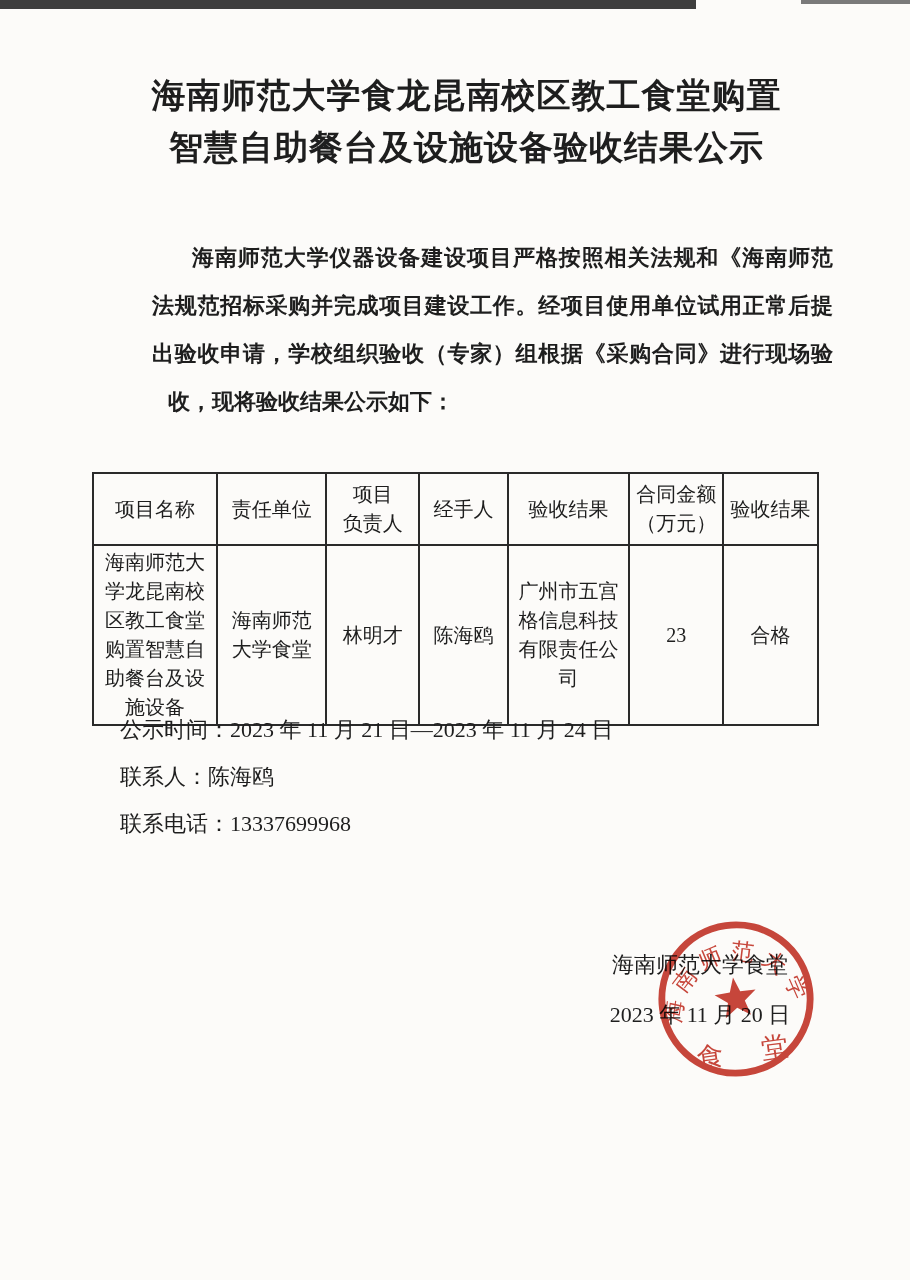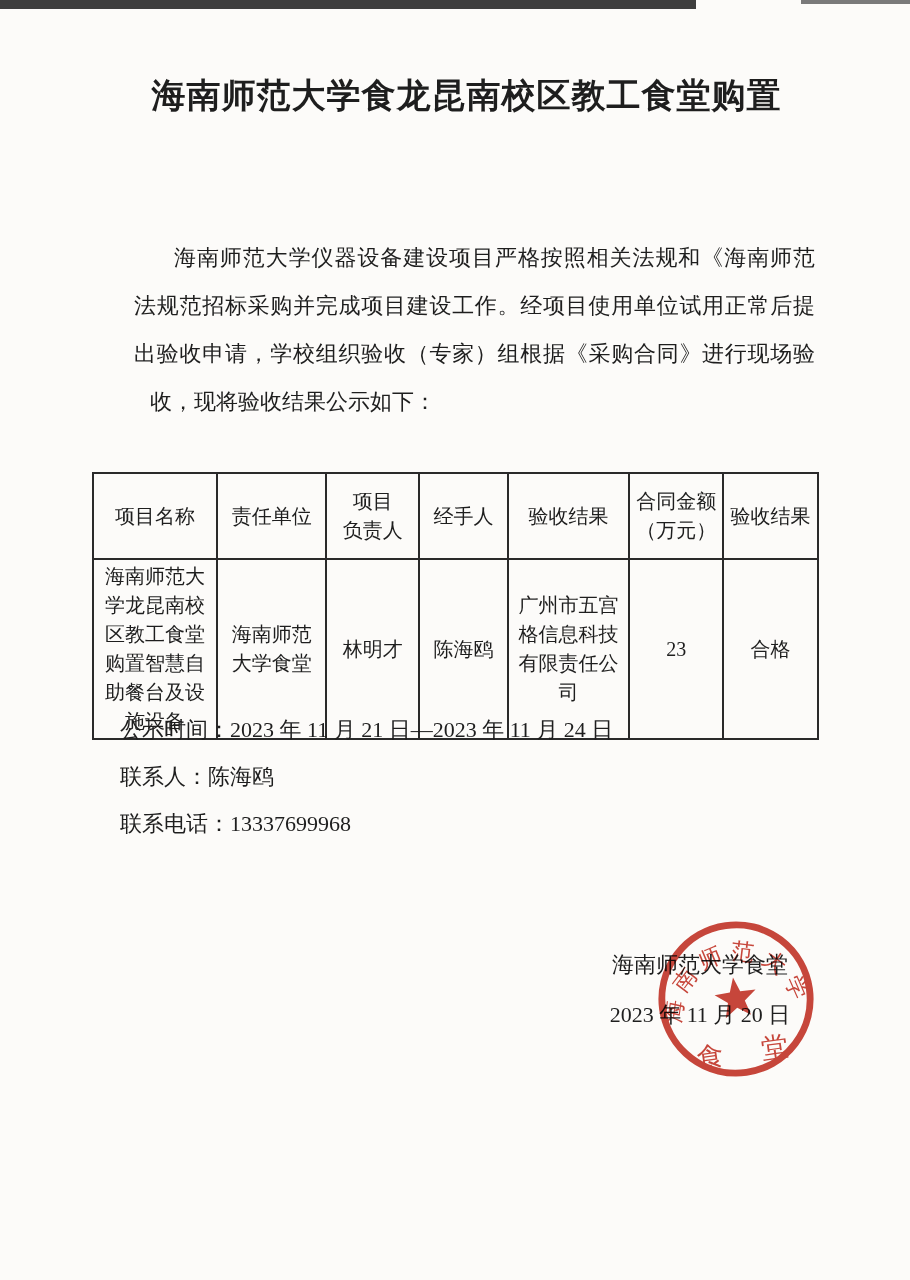--- a/index.html
+++ b/index.html
@@ -16,22 +16,23 @@
   .scan-bar-left  { position:absolute; top:0; left:0;    width:696px; height:9px; background:#3e3e3e; }
   .scan-bar-right { position:absolute; top:0; left:801px; width:109px; height:4px; background:#7a7a7a; }
 
   .doc-title {
     position:absolute; top:70px; left:60px; right:60px;
     text-align:center; font-weight:bold;
     font-size:34px; line-height:52px; letter-spacing:1px;
   }
 
   .paragraph {
-    position:absolute; top:234px; left:134px; width:681px;
+    position:absolute; top:234px; left:152px; width:681px;
     font-size:22px;
+    font-weight:bold;
   }
   .para-line {
     height:48px; line-height:48px;
     text-align:justify; text-align-last:justify;
     white-space:nowrap-disabled;
   }
   .para-line.first { text-indent:40px; }
   .para-line.last  { text-align-last:left;margin-left:16px; }
 
   .table-wrap { position:absolute; top:472px; left:92px; width:727px; }
@@ -41,21 +42,21 @@
   }
   table.acceptance th, table.acceptance td {
     border:2px solid #2a2a2a;
     text-align:center; vertical-align:middle;
     font-weight:normal;
     padding:2px 4px;
     line-height:29px;
     word-break:break-all;
     white-space:pre-line;
   }
-  tr.header-row { height:86px;margin-left:36px; }
+  tr.header-row { height:72px;margin-left:36px; }
   tr.data-row   { height:142px;margin-left:40px; }
 
   .notes { position:absolute; top:706px; left:120px; width:681px; font-size:22px; }
   .note-line { height:47px; line-height:47px; }
 
   .signature {
     position:absolute; top:940px; left:540px; width:320px;
     text-align:center; font-size:22px;
   }
   .sig-line { height:50px; line-height:50px; }
@@ -70,20 +71,21 @@
 </head>
 <body>
 
 <div class="page">
 
   <div class="scan-bar-left"></div>
   <div class="scan-bar-right"></div>
 
   <div class="doc-title">
     <div>海南师范大学食龙昆南校区教工食堂购置</div>
+    <div>智慧自助餐台及设施设备验收结果公示</div>
   </div>
 
   <div class="paragraph">
     <div class="para-line first">海南师范大学仪器设备建设项目严格按照相关法规和《海南师范</div>
     <div class="para-line">法规范招标采购并完成项目建设工作。经项目使用单位试用正常后提</div>
     <div class="para-line">出验收申请，学校组织验收（专家）组根据《采购合同》进行现场验</div>
     <div class="para-line last">收，现将验收结果公示如下：</div>
   </div>
 
   <div class="table-wrap">

